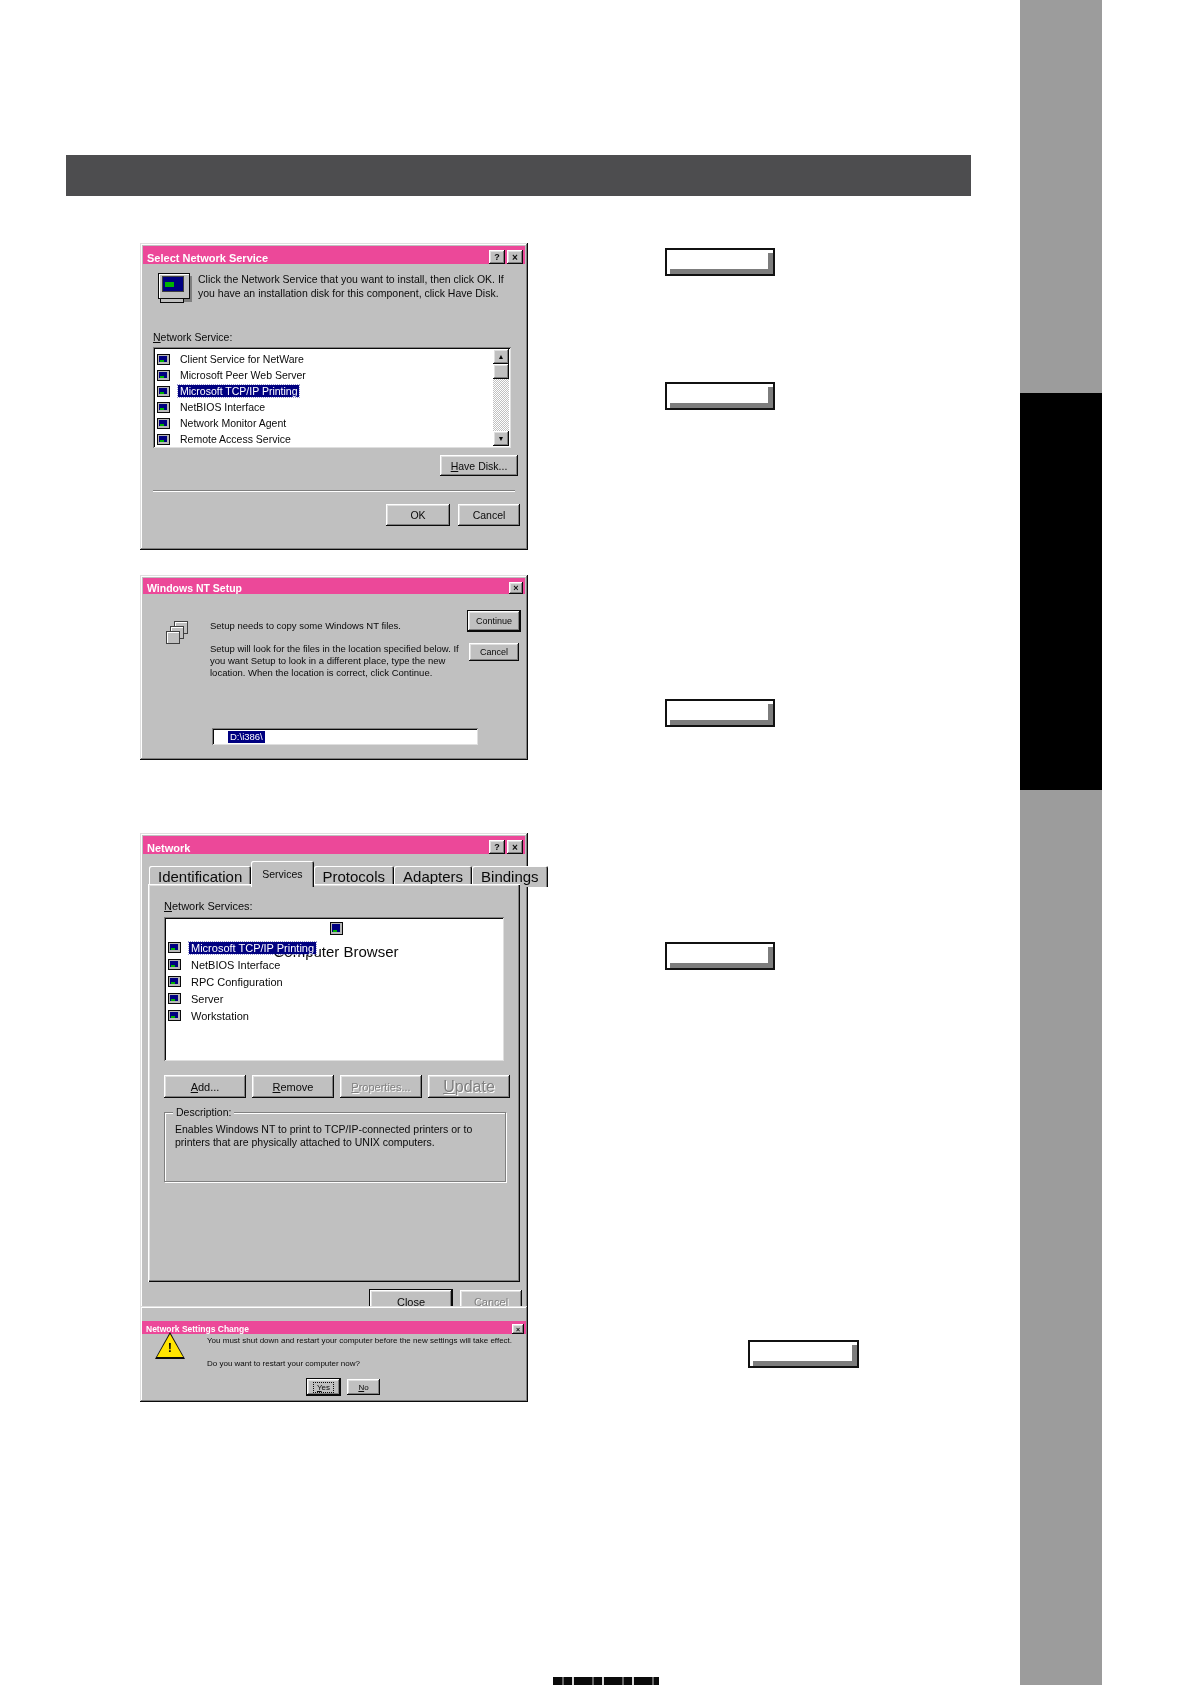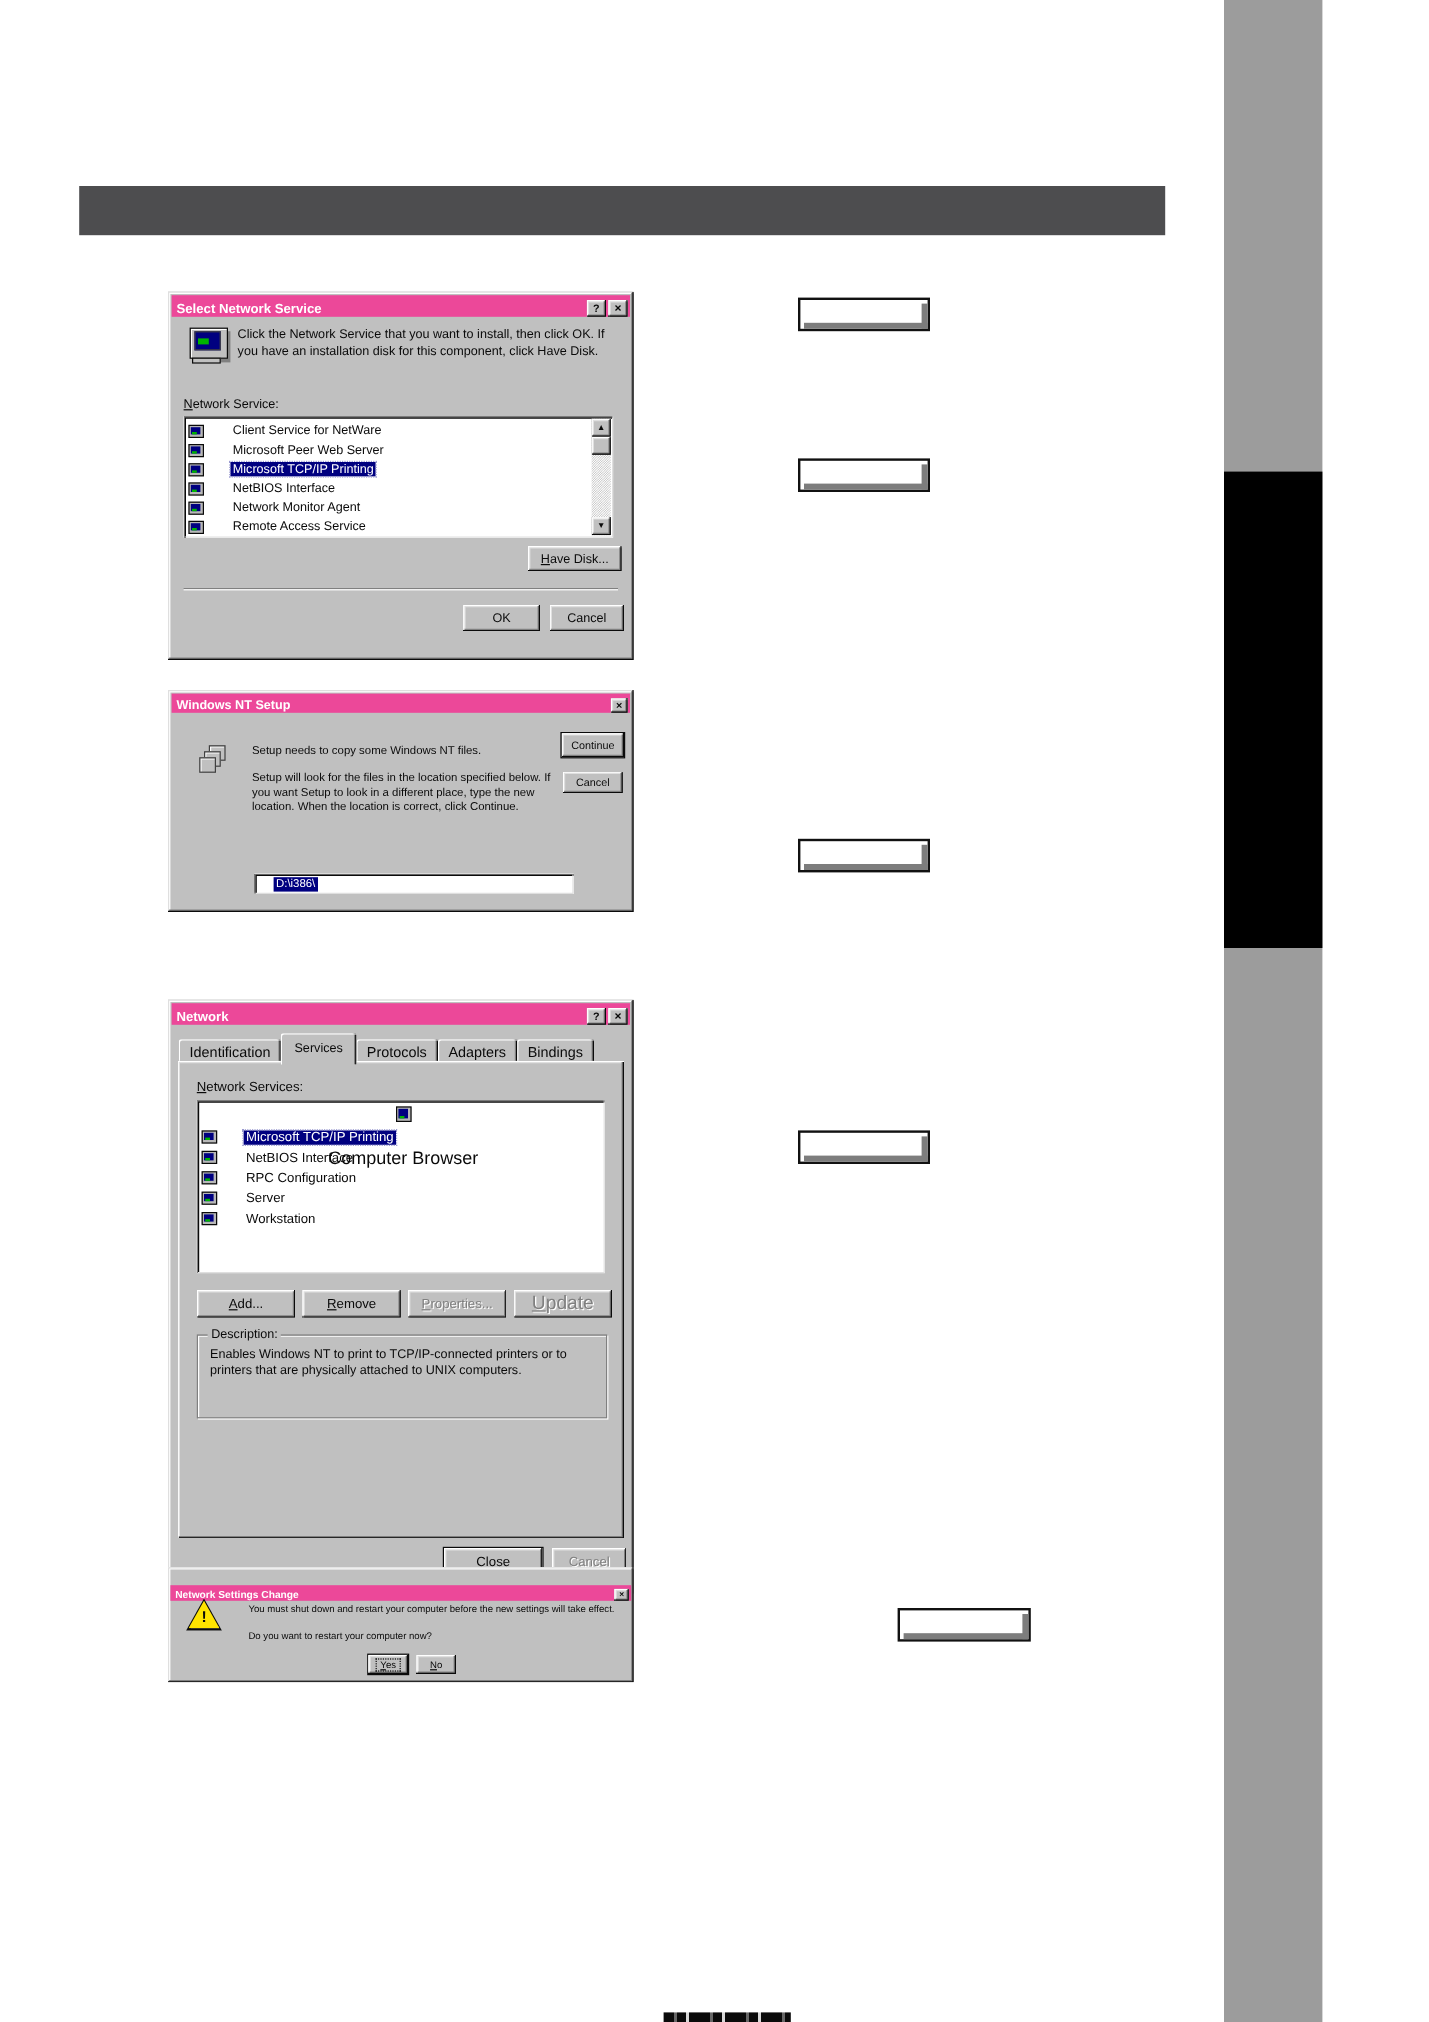--- a/index.html
+++ b/index.html
@@ -27,42 +27,42 @@
   .btn.default { box-shadow: 0 0 0 1px #0a0a0a, inset -1px -1px 0 #0a0a0a, inset 1px 1px 0 #ffffff,
                              inset -2px -2px 0 #808080, inset 2px 2px 0 #dfdfdf; }
   .btn.disabled { color:#808080; text-shadow:1px 1px 0 #ffffff; }
   .sunken { background:#fff;
             box-shadow: inset 1px 1px 0 #808080, inset -1px -1px 0 #dfdfdf,
                         inset 2px 2px 0 #0a0a0a, inset -2px -2px 0 #ffffff; }
   .groove { border-top:1px solid #808080; border-bottom:1px solid #ffffff; height:0; }
   .mn::first-letter { text-decoration:underline; }
 
   
-  .li { display:flex; align-items:center; gap:22px; padding-left:4px;text-align:center; }
+  .li { display:flex; align-items:center; gap:8px; padding-left:4px;text-align:center; }
   .li-label { padding:0 2px; white-space:nowrap; }
   .li-label.sel { background:#000080; color:#fff; outline:1px dotted #9a9ad0; }
   .svc-icon { width:13px; height:11px; flex:0 0 13px; background:#b8b8b8;
               border:1px solid #0a0a0a; position:relative; box-sizing:border-box; }
   .svc-icon::before { content:""; position:absolute; top:1px; left:1px; right:2px; bottom:2px; background:#000080; }
   .svc-icon::after  { content:""; position:absolute; left:2px; bottom:2px; width:4px; height:2px; background:#00b400; }
 
   
   .sb { position:absolute; top:2px; right:2px; bottom:2px; width:16px;
         background:#fff;
         background-image:
           linear-gradient(45deg,#c0c0c0 25%,transparent 25%,transparent 75%,#c0c0c0 75%),
           linear-gradient(45deg,#c0c0c0 25%,transparent 25%,transparent 75%,#c0c0c0 75%);
         background-size:2px 2px; background-position:0 0,1px 1px; }
   .sb .btn { position:absolute; left:0; width:16px; height:15px; font-size:7px; }
   .sb-thumb { position:absolute; left:0; top:15px; width:16px; height:20px; }
 
   
   .tabrow { display:flex; align-items:flex-end; }
   .tab { position:relative; height:21px; padding:0 9px; display:flex; align-items:center;
-         font-size:12px; background:#c0c0c0; box-sizing:border-box;
+         font-size:15px; background:#c0c0c0; box-sizing:border-box;
          box-shadow: inset 1px 1px 0 #ffffff, inset -1px 0 0 #0a0a0a, inset -2px 0 0 #808080;
          border-top-left-radius:2px; border-top-right-radius:2px; }
   .tab.active { height:26px; margin-top:-3px; z-index:6; padding:0 11px; font-size:10.5px; }
   .tabpage { background:#c0c0c0;
              box-shadow: inset 1px 1px 0 #ffffff, inset -1px -1px 0 #0a0a0a,
                          inset -2px -2px 0 #808080, inset 2px 2px 0 #dfdfdf; }
 
   
   .groupbox { border:1px solid #808080; box-shadow: inset 1px 1px 0 #ffffff, 1px 1px 0 #ffffff; position:relative; }
   .groupbox .legend { position:absolute; top:-7px; left:8px; background:#c0c0c0; padding:0 3px; font-size:10.5px; }

